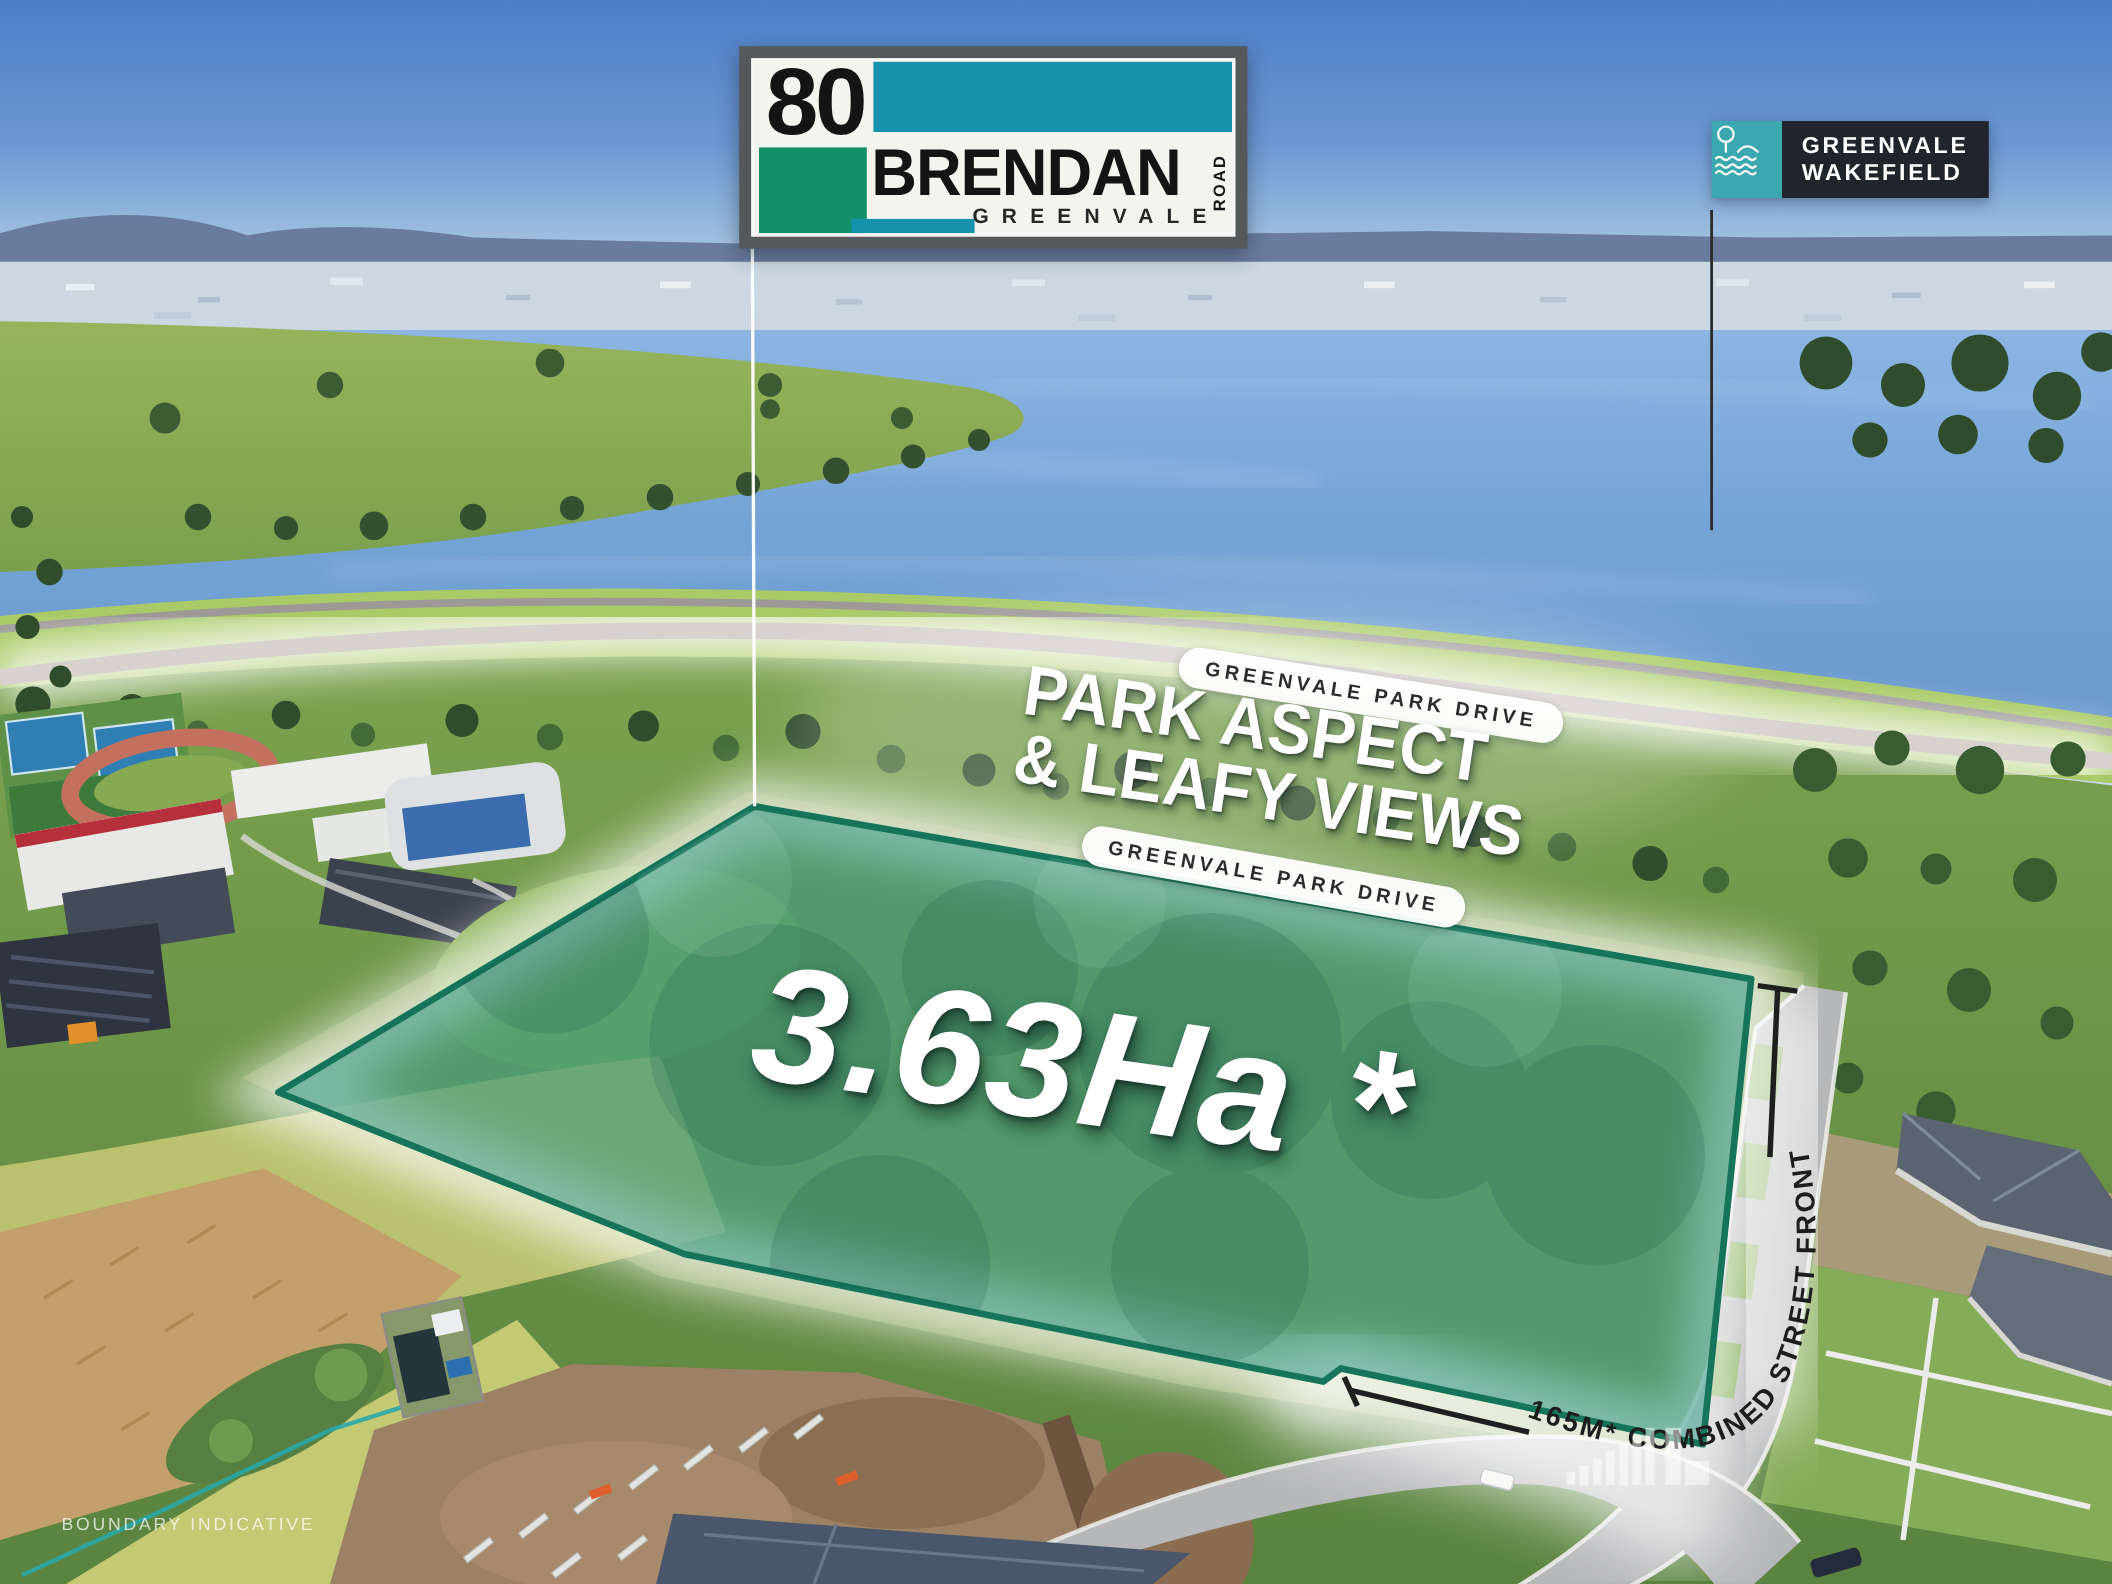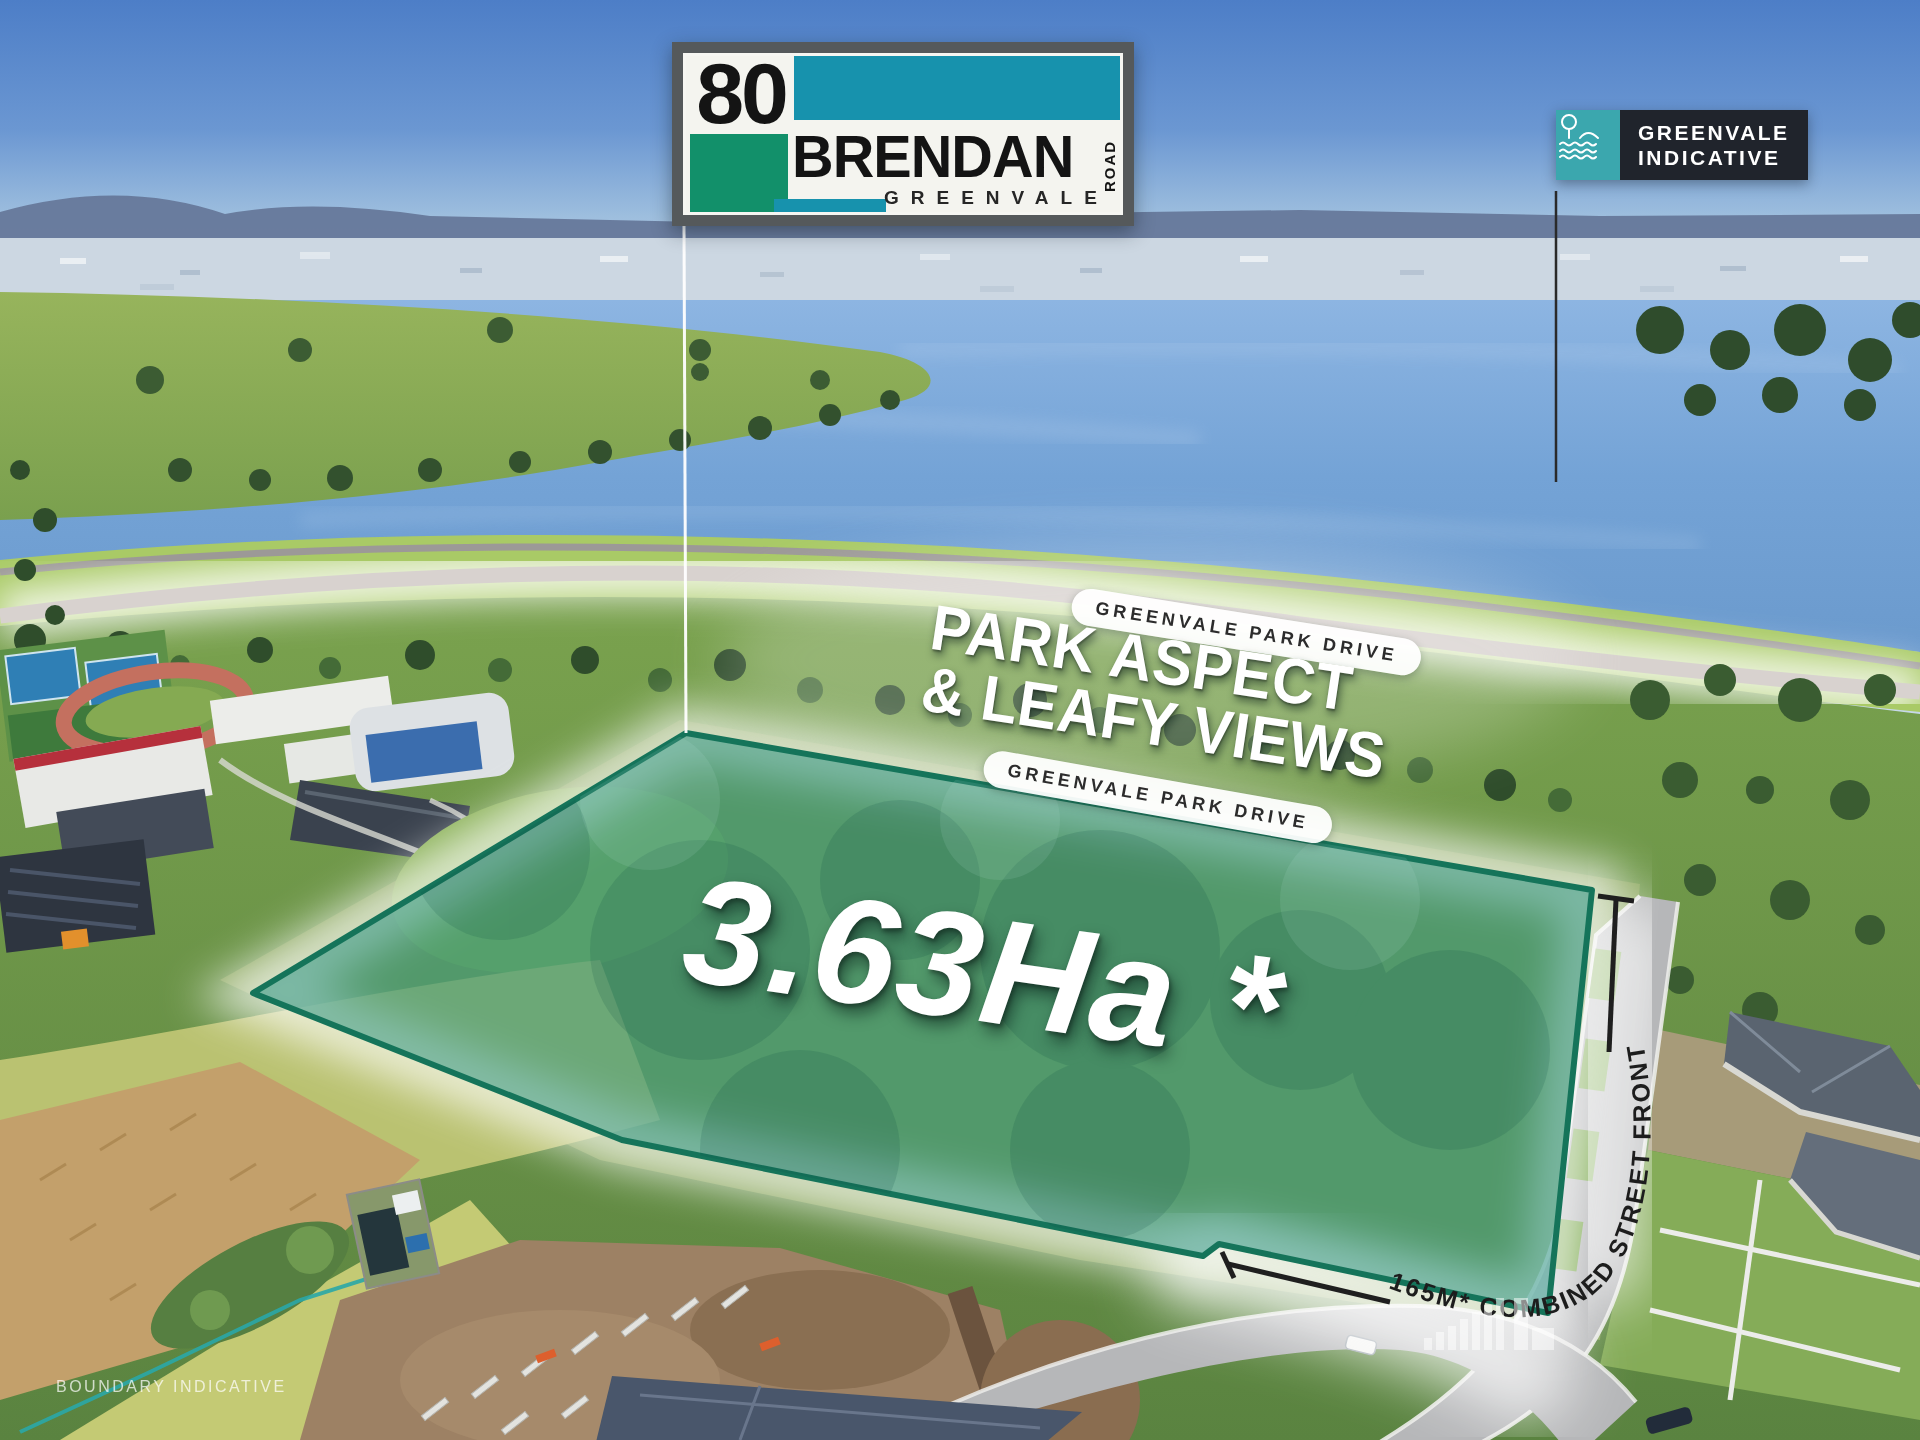--- a/index.html
+++ b/index.html
@@ -396,21 +396,21 @@
         <circle cx="13" cy="12" r="7"></circle>
         <line x1="13" y1="19" x2="13" y2="28"></line>
         <path d="M24 28 q8,-10 18,0"></path>
         <path d="M4 34 q3,-3 6,0 q3,3 6,0 q3,-3 6,0 q3,3 6,0 q3,-3 6,0 q3,3 6,0"></path>
         <path d="M4 41 q3,-3 6,0 q3,3 6,0 q3,-3 6,0 q3,3 6,0 q3,-3 6,0 q3,3 6,0"></path>
         <path d="M4 47 q3,-3 6,0 q3,3 6,0 q3,-3 6,0 q3,3 6,0 q3,-3 6,0 q3,3 6,0"></path>
       </svg>
     </div>
     <div class="badge-text">
       <div>GREENVALE</div>
-      <div>INDICATIVE</div>
+      <div>WAKEFIELD</div>
     </div>
   </div>
 
   <div class="ribbon ribbon-top">GREENVALE PARK DRIVE</div>
   <div class="ribbon ribbon-bottom">GREENVALE PARK DRIVE</div>
 
   <div class="headline">
     <div>PARK ASPECT</div>
     <div>&amp; LEAFY VIEWS</div>
   </div>

